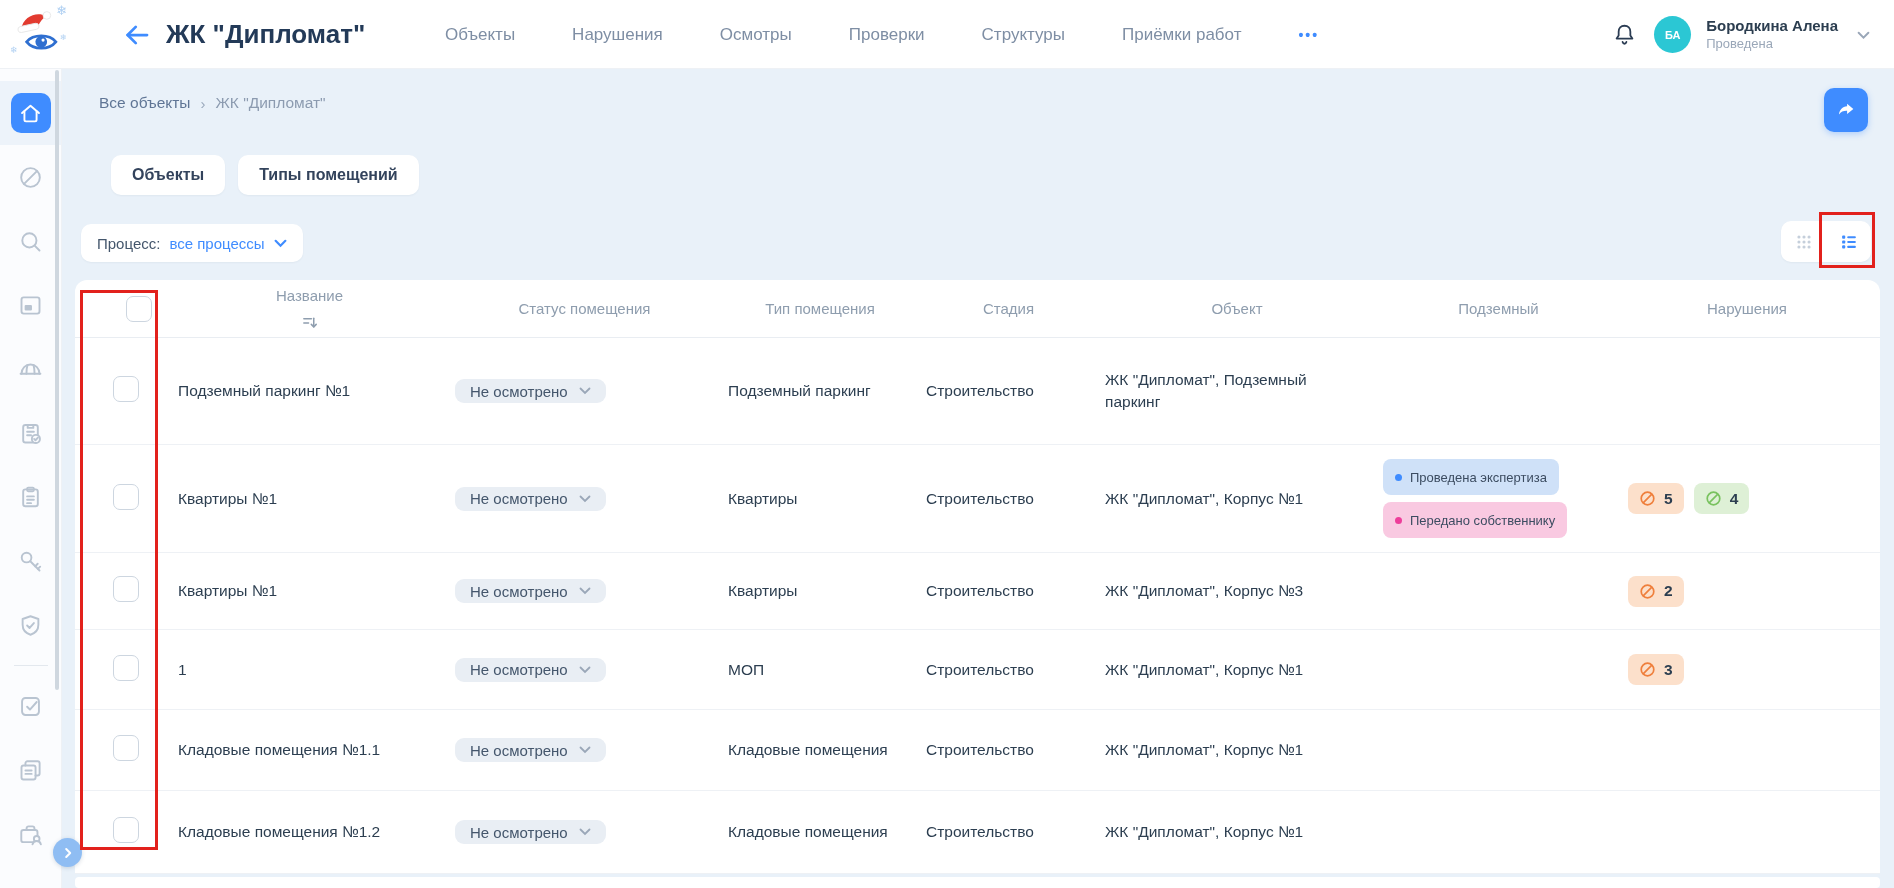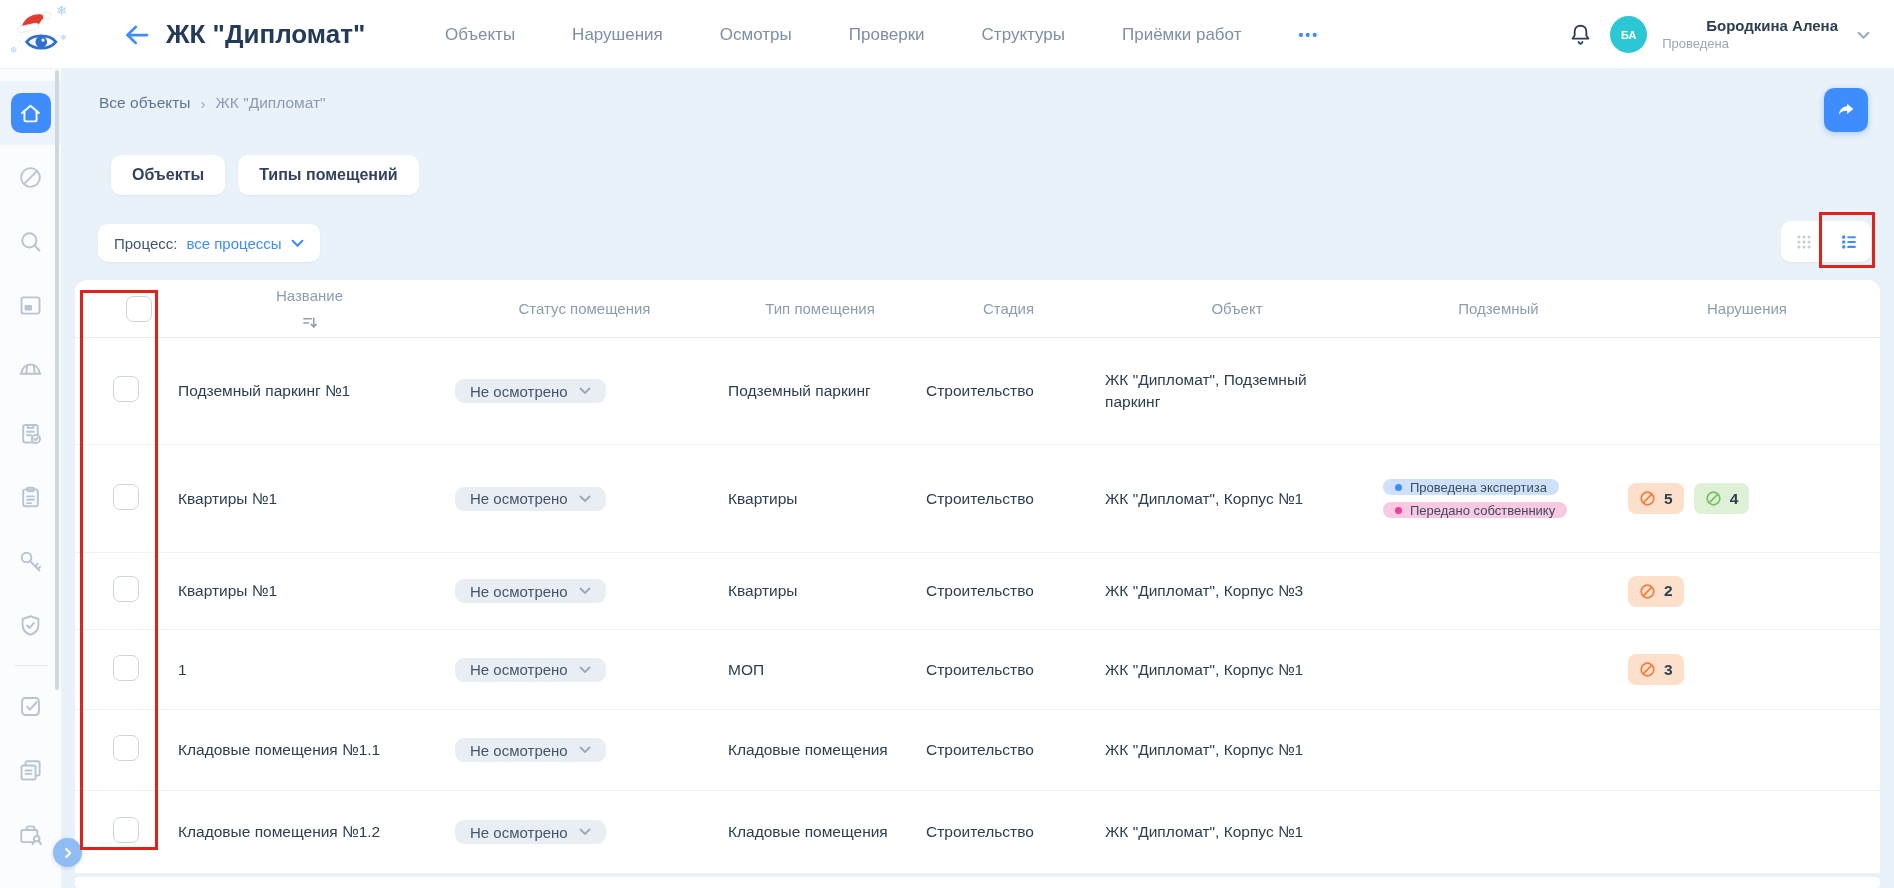--- a/index.html
+++ b/index.html
@@ -23,21 +23,21 @@
              color:#7e8ea4; cursor:pointer; white-space:nowrap; }
   .nav-tab.active { color:#2a3b55; font-weight:700; }
   .nav-tab.active::after { content:""; position:absolute; left:-3px; right:-3px; bottom:0; height:3px;
              background:var(--accent); border-radius:3px 3px 0 0; }
   .nav-more { color:var(--accent); font-size:14px; font-weight:700; letter-spacing:2px; cursor:pointer; }
   .header-right { position:absolute; right:24px; top:0; height:69px; display:flex; align-items:center; gap:15px; }
   .bell { width:30px; height:30px; display:flex; align-items:center; justify-content:center; cursor:pointer; }
   .avatar { width:37px; height:37px; border-radius:50%; background:var(--avatar-bg); color:#fff;
             display:flex; align-items:center; justify-content:center; font-size:11px; font-weight:700; }
   .user-text { line-height:1.25; }
-  .user-name { font-size:15px; font-weight:700; color:#2c3e50;margin-left:44px; }
+  .user-name { font-size:15px; font-weight:700; color:#2c3e50; }
   .user-role { font-size:13px; color:#9aa7b8; }
   .user-chevron { margin-left:4px; cursor:pointer; }
 
   
   .sidebar { position:absolute; left:0; top:69px; bottom:0; width:62px; background:#fbfcfe;
              border-right:1px solid #eef1f5; z-index:15; }
   .side-nav { position:absolute; left:0; top:12px; width:61px; display:flex; flex-direction:column; align-items:center; }
   .side-item { width:61px; height:64px; display:flex; align-items:center; justify-content:center; cursor:pointer; }
   .side-item svg { width:27px; height:27px; fill:none; stroke:#b9c4d1; stroke-width:1.7;
                    stroke-linecap:round; stroke-linejoin:round; }
@@ -55,21 +55,21 @@
   .breadcrumb { position:absolute; left:99px; top:94px; display:flex; align-items:center; gap:10px; font-size:15.5px; z-index:5; }
   .bc-root { color:#5f7595; cursor:pointer; }
   .bc-sep  { color:#9aa9bc; font-size:15px; }
   .bc-cur  { color:#8c9bb0; }
   .share-btn { position:absolute; left:1824px; top:88px; width:44px; height:44px; border-radius:10px;
                background:var(--accent); display:flex; align-items:center; justify-content:center;
                box-shadow:0 2px 6px rgba(63,140,255,.35); cursor:pointer; z-index:5; }
   .view-tabs { position:absolute; left:111px; top:155px; display:flex; gap:13px; z-index:5; }
   .vtab { height:40px; padding:0 21px; background:#fff; border-radius:10px; display:flex; align-items:center;
           font-size:16px; font-weight:700; color:#33435c; cursor:pointer; box-shadow:0 1px 2px rgba(44,62,80,.05); }
-  .process-pill { position:absolute; left:98px; top:224px; height:38px; background:#fff; border-radius:10px;
+  .process-pill { position:absolute; left:81px; top:224px; height:38px; background:#fff; border-radius:10px;
           display:flex; align-items:center; gap:9px; padding:0 16px; font-size:15px; cursor:pointer;
           box-shadow:0 1px 2px rgba(44,62,80,.05); z-index:5; }
   .pp-label { color:#44566c; }
   .pp-value { color:var(--accent);text-align:center; }
   .view-toggle { position:absolute; left:1781px; top:221px; width:90px; height:41px; background:#fff;
           border-radius:10px; display:flex; box-shadow:0 1px 2px rgba(44,62,80,.05); z-index:5; }
   .vt-btn { flex:1; display:flex; align-items:center; justify-content:center; cursor:pointer; }
 
   
   .table-card { position:absolute; left:75px; right:14px; top:280px; height:594px; background:#fff;
@@ -86,21 +86,21 @@
   .trow:nth-of-type(2){ height:108px; }
   .trow:nth-of-type(3){ height:77px; }
   .trow:nth-of-type(4){ height:80px; }
   .trow:nth-of-type(5){ height:81px; }
   .trow:nth-of-type(6){ height:83px; }
   .cell { }
   .c-object { line-height:1.4; padding-right:42px; }
   .status-pill { display:inline-flex; align-items:center; gap:11px; height:24px; padding:0 15px;
                  background:#e9eef4; border-radius:9px; color:#44566c; font-size:15px; cursor:pointer; white-space:nowrap; }
   .c-ind { display:flex; flex-direction:column; gap:7px; align-items:flex-start; }
-  .ipill { display:inline-flex; align-items:center; gap:8px; height:16px; padding:0 12px; border-radius:8px;
+  .ipill { display:inline-flex; align-items:center; gap:8px; height:36px; padding:0 12px; border-radius:8px;
            font-size:13px; color:#3c4c61; white-space:nowrap; }
   .idot { width:7px; height:7px; border-radius:50%; }
   .c-vio { display:flex; gap:10px; align-items:center; }
   .vbadge { display:inline-flex; align-items:center; gap:8px; height:31px; padding:0 11px; border-radius:8px;
             font-size:15.5px; font-weight:700; color:#2c3e50; cursor:pointer; }
   .vicon { display:flex; }
 
   
   .red-box { position:absolute; border:3px solid var(--annotation-red); z-index:30; pointer-events:none; }
   #red-box-column { left:80px; top:290px; width:78px; height:560px; }

